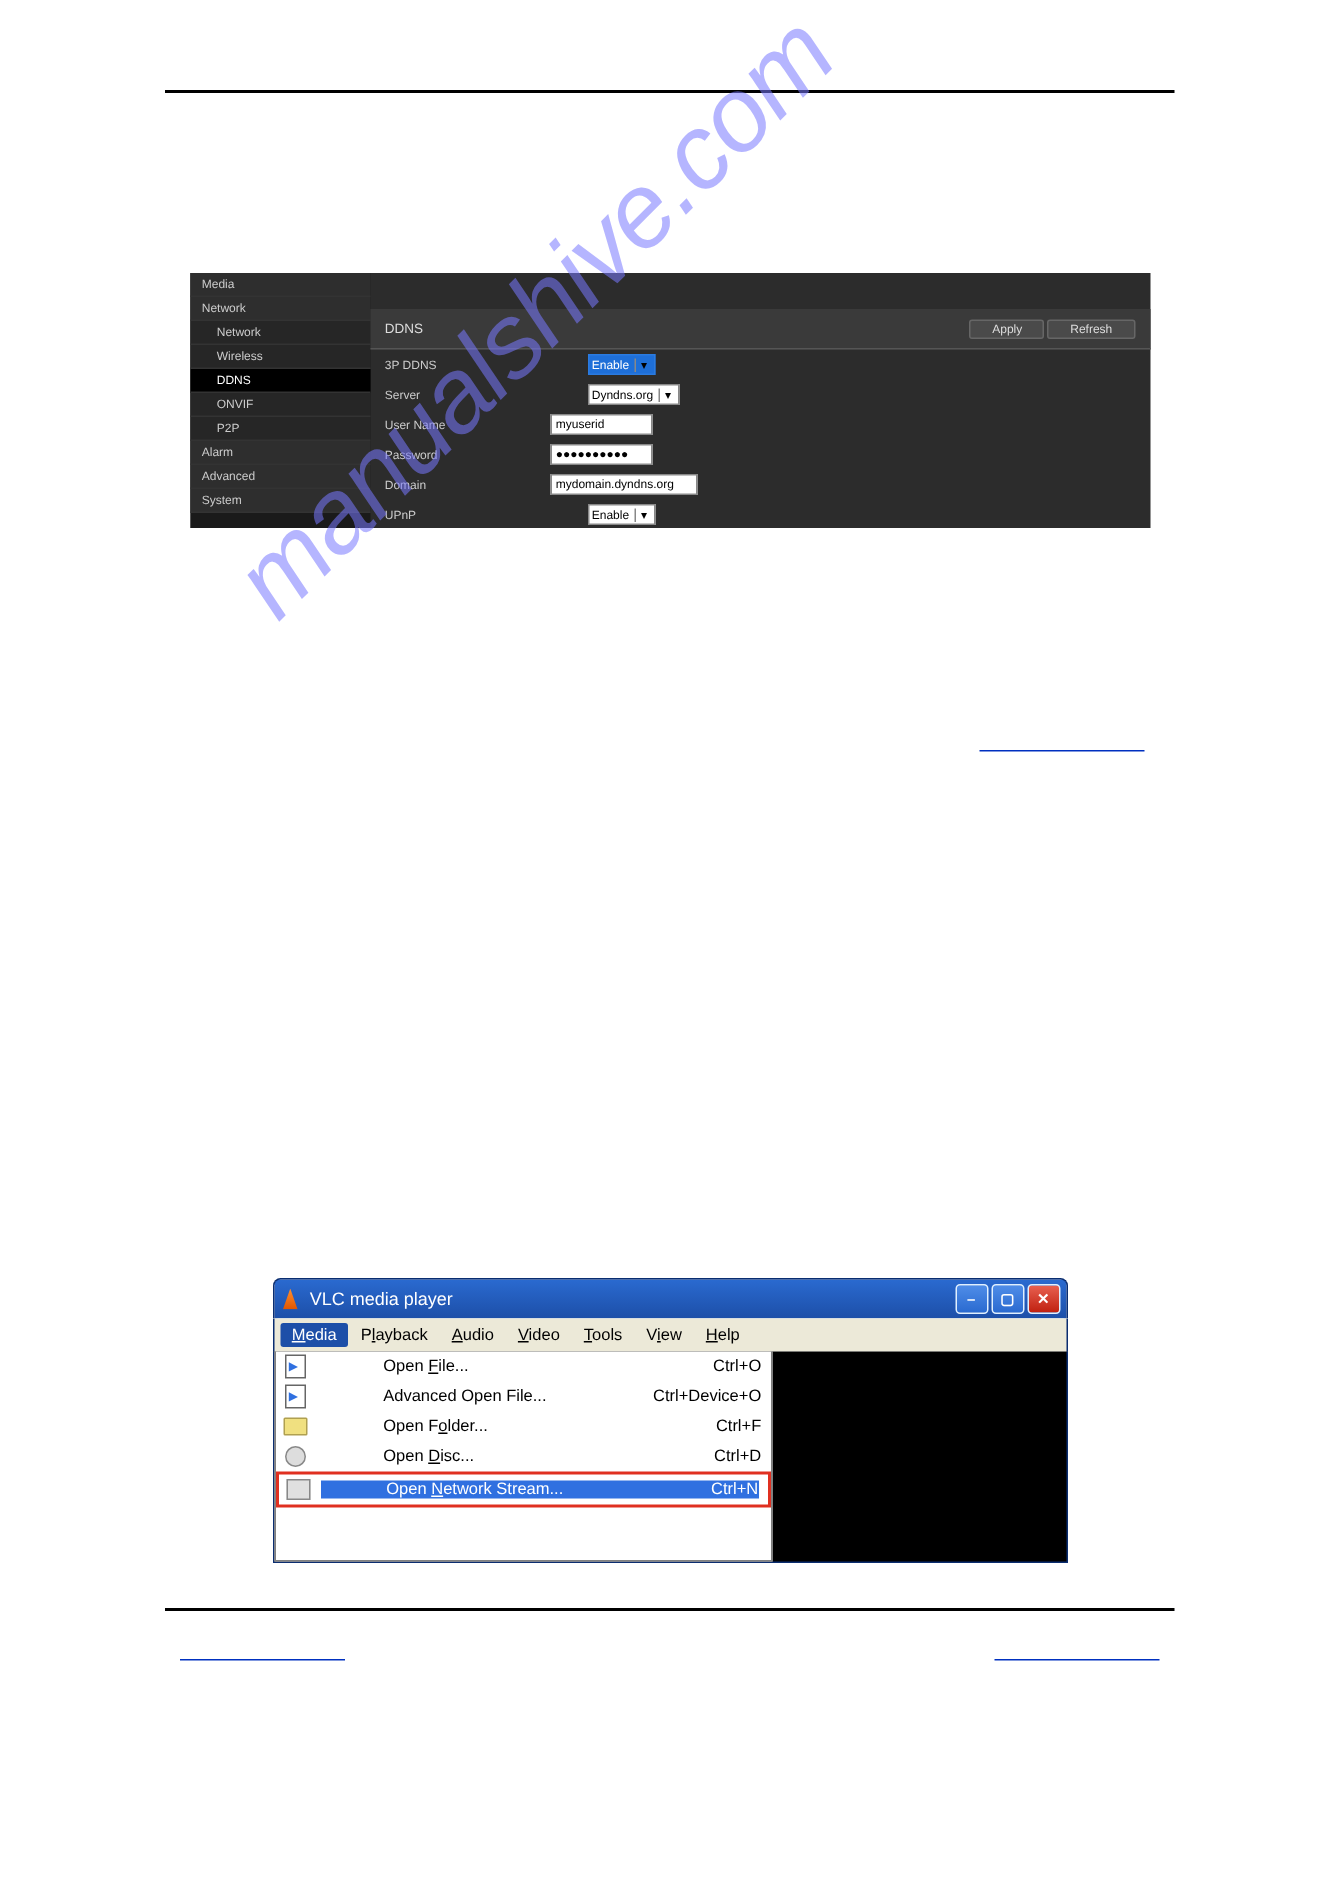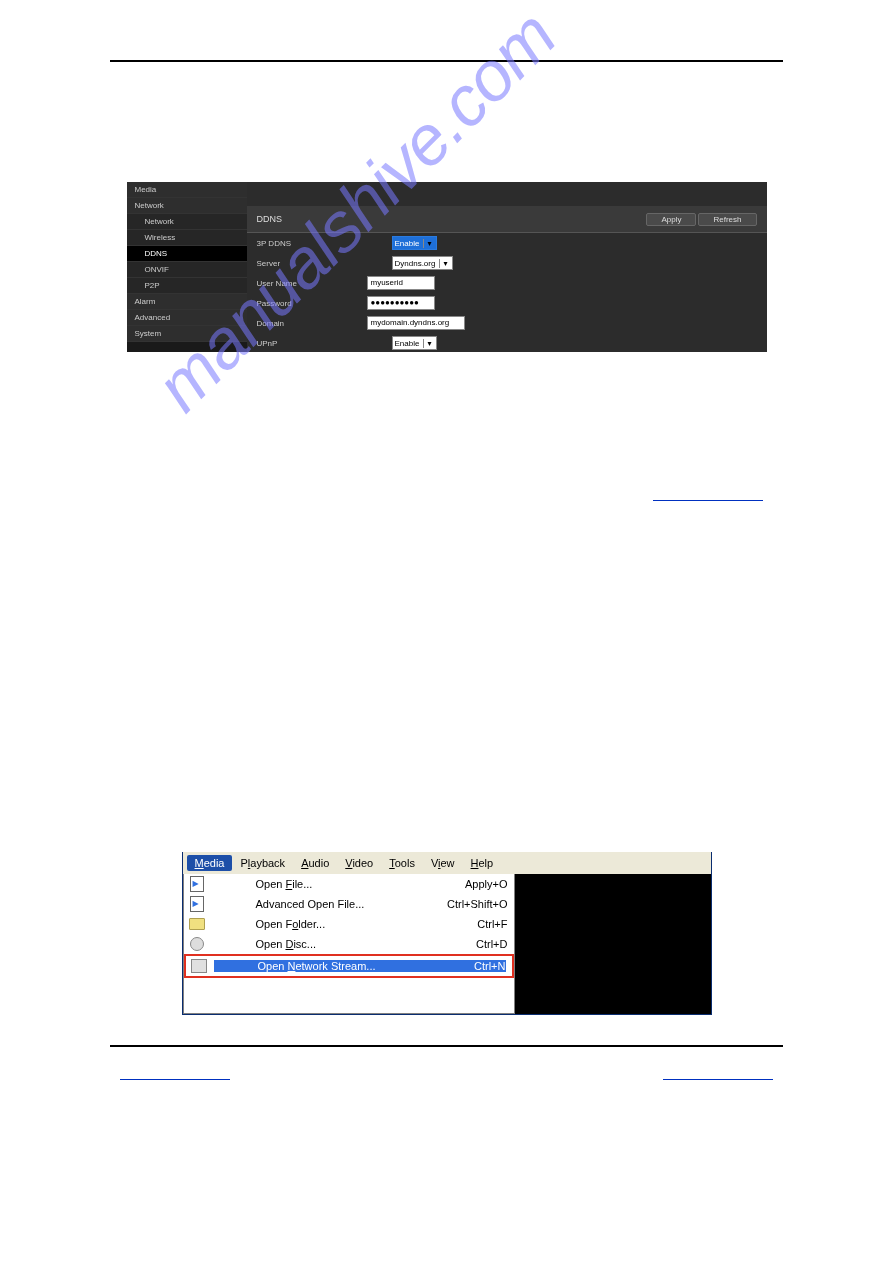--- a/index.html
+++ b/index.html
@@ -309,48 +309,56 @@
           </span>
       </div>
     </div>
   </div>
 
   <div class="invisible-text">
     <div style="position:absolute;right:130px;top:500px;width:110px;border-bottom:1px solid #0030c0;"></div>
   </div>
 
   <div class="fig2">
+    <div class="titlebar">
+      <div class="cone"></div>
+      <span>VLC media player</span>
+      <span class="spacer"></span>
+      <div class="winbtn">–</div>
+      <div class="winbtn">▢</div>
+      <div class="winbtn close">✕</div>
+    </div>
     <div class="menubar">
       <div class="menu active"><u>M</u><span>edia</span></div>
       <div class="menu">P<u>l</u>ayback</div>
       <div class="menu"><u>A</u>udio</div>
       <div class="menu"><u>V</u>ideo</div>
       <div class="menu"><u>T</u>ools</div>
       <div class="menu">V<u>i</u>ew</div>
       <div class="menu"><u>H</u>elp</div>
     </div>
     <div class="body">
       <div class="dropdown">
         <div class="menuitem">
           <span class="icon">
               <span class="icon-file" style="position:relative;">
                 <span style="position:absolute;left:2px;top:2px;color:#3070e0;font-size:8px;">▶</span>
               </span>
             </span>
           <span class="txt">Open <u>F</u>ile...</span>
-          <span class="shortcut">Apply+O</span>
+          <span class="shortcut">Ctrl+O</span>
         </div>
         <div class="menuitem">
           <span class="icon">
               <span class="icon-file" style="position:relative;">
                 <span style="position:absolute;left:2px;top:2px;color:#3070e0;font-size:8px;">▶</span>
               </span>
             </span>
           <span class="txt">Advanced Open File...</span>
-          <span class="shortcut">Ctrl+Shift+O</span>
+          <span class="shortcut">Ctrl+Device+O</span>
         </div>
         <div class="menuitem">
           <span class="icon">
               <span class="icon-folder"></span>
             </span>
           <span class="txt">Open F<u>o</u>lder...</span>
           <span class="shortcut">Ctrl+F</span>
         </div>
         <div class="menuitem">
           <span class="icon">

